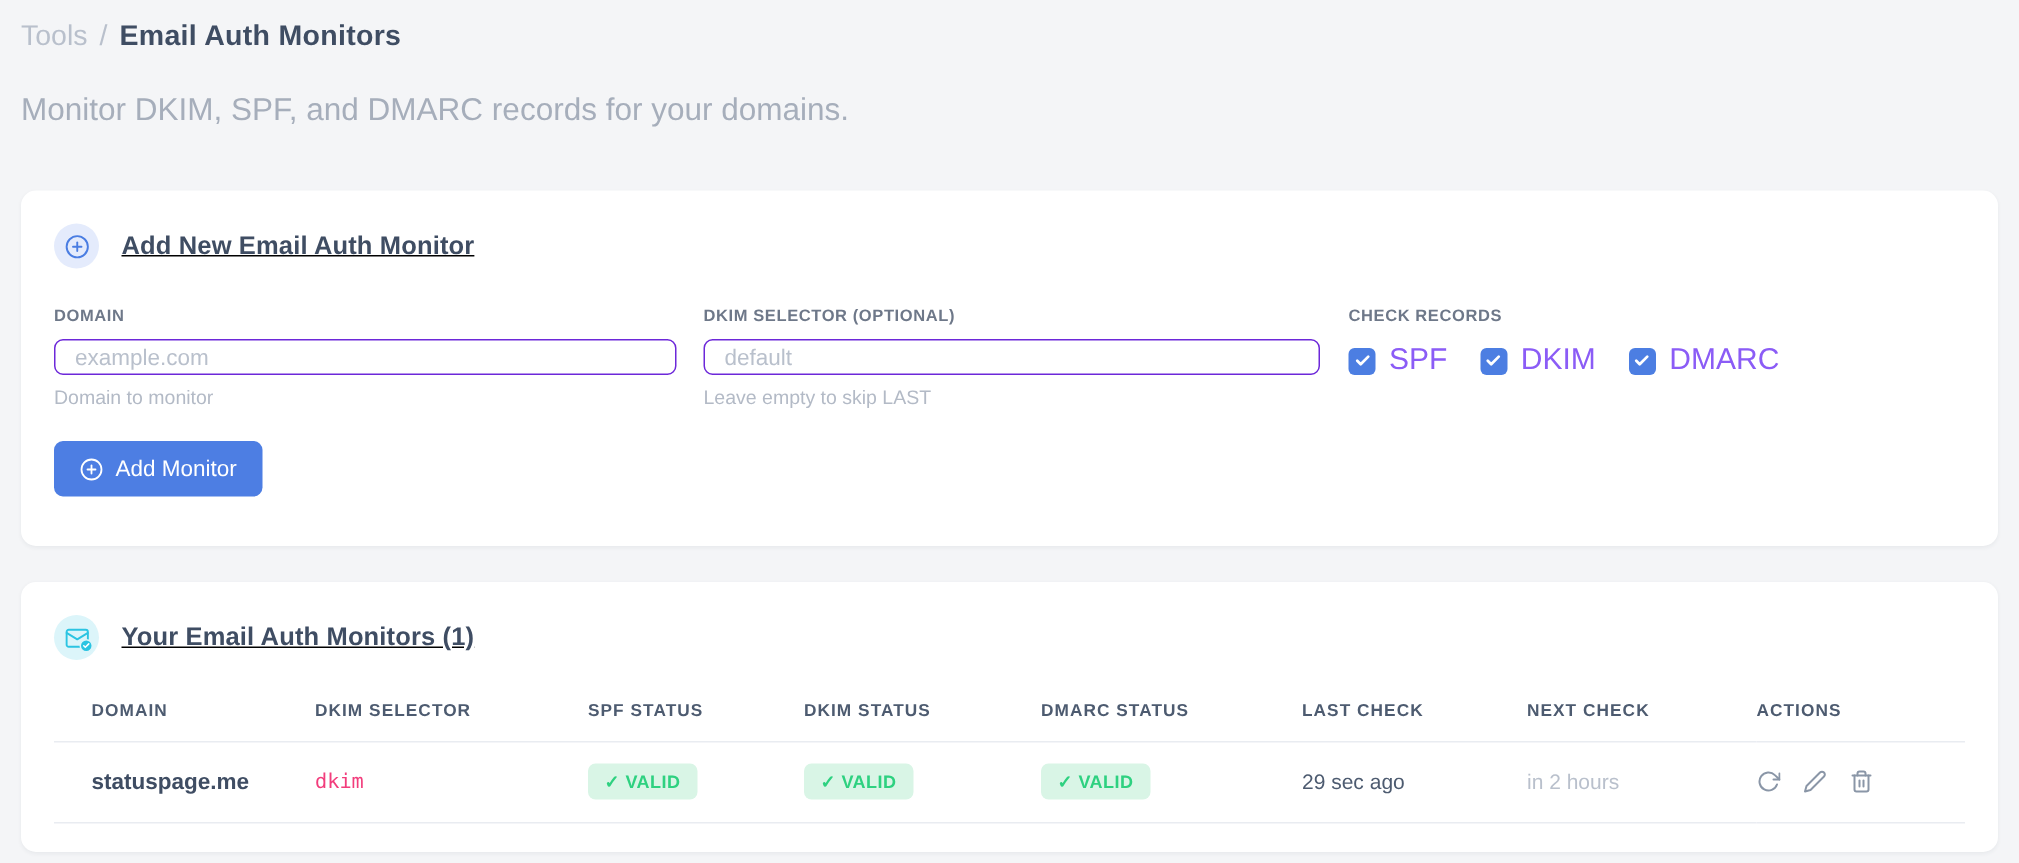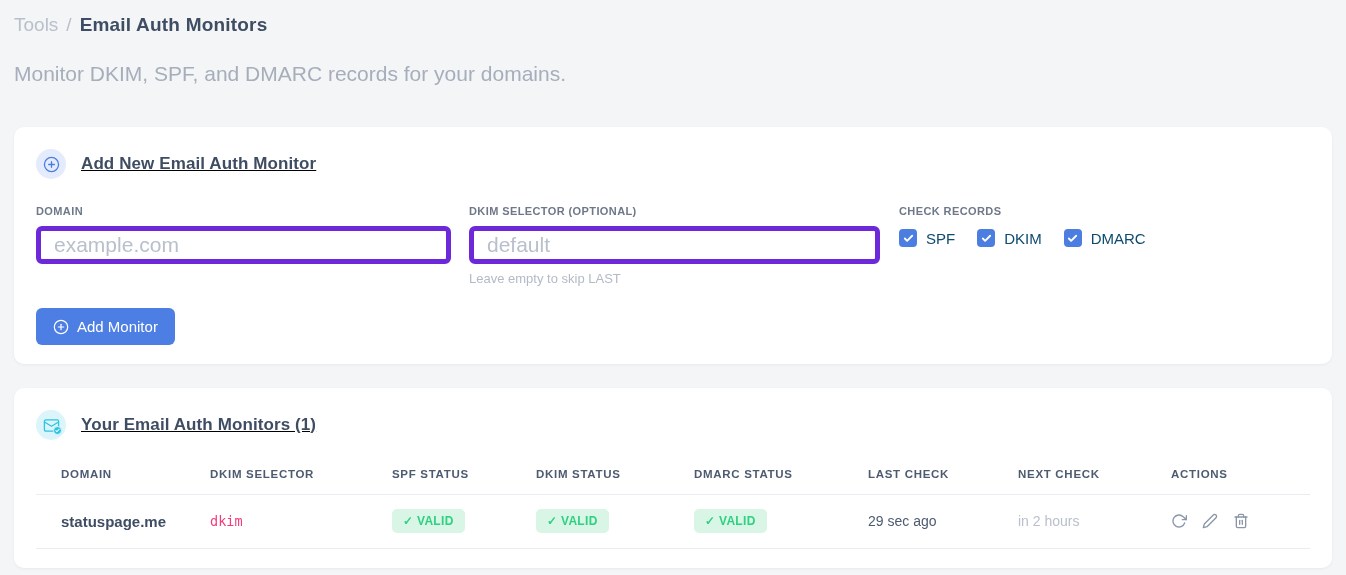--- a/index.html
+++ b/index.html
@@ -45,38 +45,38 @@
   .card-title { font-size: 17px; font-weight: 700; color: #3f4d63; letter-spacing: 0.1px; }
 
   .form-row { display: flex; margin-top: 26px; }
   .field-group { width: 415px; margin-right: 18px; }
   .field-group.second { width: 411px; }
   .field-label {
     font-size: 11px; font-weight: 700; color: #6e7889;
     letter-spacing: 0.4px; margin-bottom: 9px;
   }
   .text-input {
-    width: 100%; height: 38px;
-    border: 5px solid #6d28d9; border-radius: 6px;
-    padding: 0 13px; font-size: 21px; color: #3f4d63;
+    width: 100%; height: 24px;
+    border: 1px solid #6d28d9; border-radius: 6px;
+    padding: 0 13px; font-size: 15px; color: #3f4d63;
     font-family: "Liberation Sans", sans-serif;
     outline: none; background: #ffffff;
   }
   .text-input::placeholder { color: #b9c0cc; }
   .field-helper { margin-top: 7px; font-size: 13px; color: #b3bac6; }
 
   .check-group { margin-left: 1px; }
   .check-row { display: flex; align-items: center; gap: 22px; margin-top: 12px; }
   .check-item { display: flex; align-items: center; gap: 9px; cursor: pointer; }
   .checkbox {
     width: 18px; height: 18px; border-radius: 4px;
     background: #4c7ee2; display: flex; align-items: center; justify-content: center;
   }
   .checkbox svg { width: 11px; height: 11px; color: #ffffff; }
-  .check-label { font-size: 15px; color: #0c4a6e; }
+  .check-label { font-size: 20px; color: #8b5cf6; }
 
   .submit-btn {
     margin-top: 22px;
     display: inline-flex; align-items: center; gap: 8px;
     background: #4d7ee3; color: #ffffff;
     border: none; border-radius: 6px;
     height: 37px; padding: 0 17px;
     font-size: 15px; font-family: "Liberation Sans", sans-serif;
     cursor: pointer;
   }
@@ -129,20 +129,21 @@
           <line x1="8" y1="12" x2="16" y2="12"></line>
         </svg>
     </span>
     <span class="card-title">Add New Email Auth Monitor</span>
   </div>
 
   <div class="form-row">
     <div class="field-group">
       <div class="field-label">DOMAIN</div>
       <input class="text-input" type="text" placeholder="example.com" style="">
+      <div class="field-helper">Domain to monitor</div>
     </div>
 
     <div class="field-group second">
       <div class="field-label">DKIM SELECTOR (OPTIONAL)</div>
       <input class="text-input" type="text" placeholder="default" style="">
       <div class="field-helper">Leave empty to skip LAST</div>
     </div>
 
     <div class="check-group">
       <div class="field-label">CHECK RECORDS</div>

